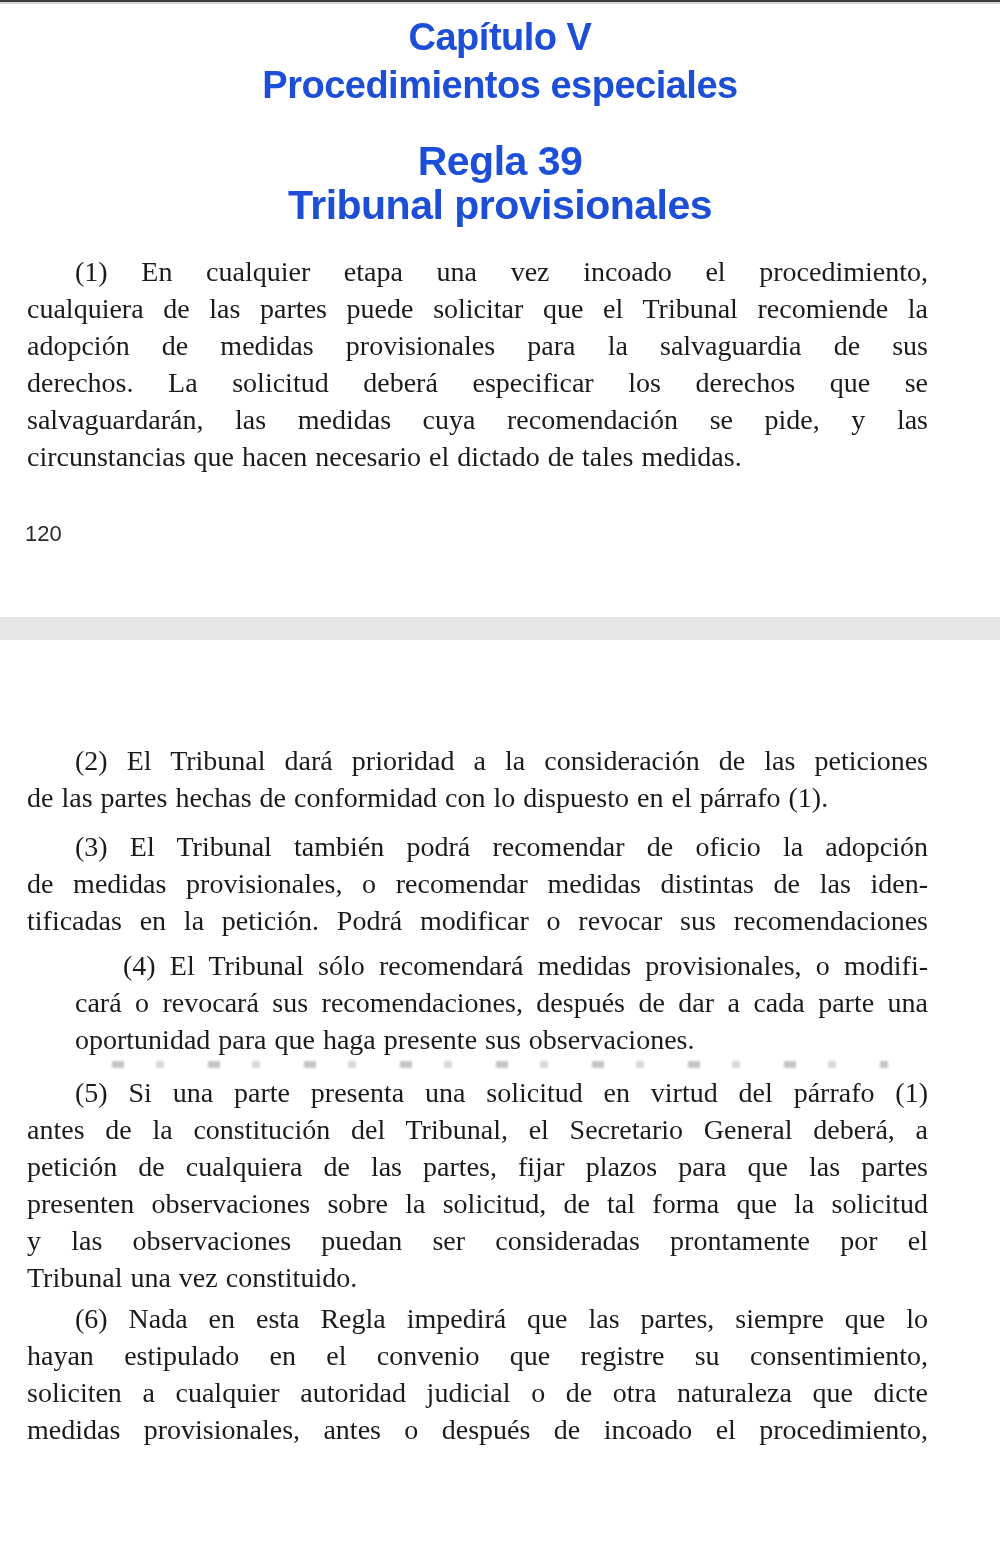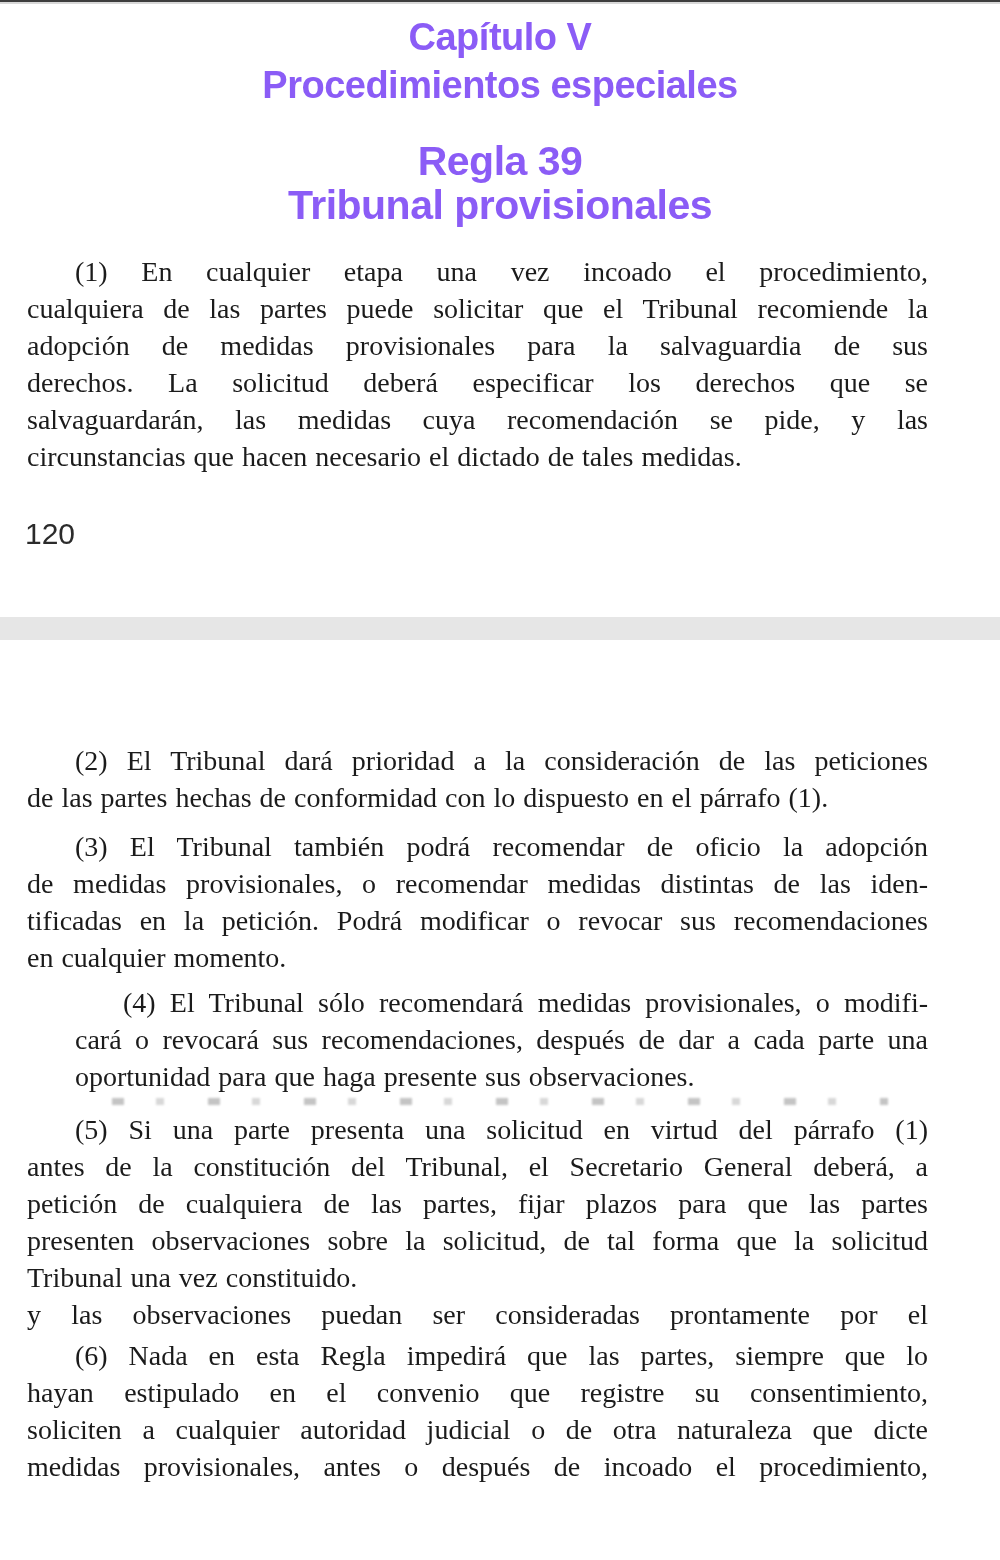--- a/index.html
+++ b/index.html
@@ -20,21 +20,21 @@
     height: 4px;
     background: linear-gradient(to bottom, #3d3d3d 0 55%, #d8d8d8 55% 100%);
   }
 
   .headings {
     padding-top: 13px;
     text-align: center;
     font-family: "Liberation Sans", "DejaVu Sans", sans-serif;
     font-weight: bold;
     letter-spacing: -0.5px;
-    color: #8b5cf6;
+    color: #1d4ed8;
   }
   .chapter-heading { font-size: 38px; line-height: 48px; }
   .rule-heading    { font-size: 41px; line-height: 44px; margin-top: 30px; }
 
   .textcol { padding-left: 27px; padding-right: 72px; }
 
   .para { margin-top: 12px; }
   .para-first { margin-top: 26px; }
 
   .ln {
@@ -43,21 +43,21 @@
     text-align: justify;
     text-align-last: justify;
     word-spacing: 1px;
   }
   .ln-first { text-indent: 48px; }
   .ln-last  { text-align-last: left; }
 
   .page-number {
     margin: 42px 0 0 25px;
     font-family: "Liberation Sans", "DejaVu Sans", sans-serif;
-    font-size: 30px;
+    font-size: 22px;
     line-height: 34px;
     color: #2b2b2b;
   }
 
   .page-divider {
     margin-top: 66px;
     width: 100%;
     height: 23px;
     background: #e6e6e6;
   }
@@ -121,38 +121,37 @@
 
   <div class="para">
     <div class="ln ln-first">(2) El Tribunal dará prioridad a la consideración de las peticiones</div>
     <div class="ln ln-last">de las partes hechas de conformidad con lo dispuesto en el párrafo (1).</div>
   </div>
 
   <div class="para">
     <div class="ln ln-first">(3) El Tribunal también podrá recomendar de oficio la adopción</div>
     <div class="ln">de medidas provisionales, o recomendar medidas distintas de las iden-</div>
     <div class="ln">tificadas en la petición. Podrá modificar o revocar sus recomendaciones</div>
-    <div class="ln ln-last">en cualquier momento.</div>
   </div>
 
   <div class="para p4">
     <div class="ln ln-first">(4) El Tribunal sólo recomendará medidas provisionales, o modifi-</div>
     <div class="ln">cará o revocará sus recomendaciones, después de dar a cada parte una</div>
     <div class="ln ln-last">oportunidad para que haga presente sus observaciones.</div>
   </div>
 
   <div class="scan-artifact"></div>
 
   <div class="para p5">
     <div class="ln ln-first">(5) Si una parte presenta una solicitud en virtud del párrafo (1)</div>
     <div class="ln">antes de la constitución del Tribunal, el Secretario General deberá, a</div>
     <div class="ln">petición de cualquiera de las partes, fijar plazos para que las partes</div>
     <div class="ln">presenten observaciones sobre la solicitud, de tal forma que la solicitud</div>
+    <div class="ln">y las observaciones puedan ser consideradas prontamente por el</div>
     <div class="ln ln-last">Tribunal una vez constituido.</div>
-    <div class="ln">y las observaciones puedan ser consideradas prontamente por el</div>
   </div>
 
   <div class="para p6">
     <div class="ln ln-first">(6) Nada en esta Regla impedirá que las partes, siempre que lo</div>
     <div class="ln">hayan estipulado en el convenio que registre su consentimiento,</div>
     <div class="ln">soliciten a cualquier autoridad judicial o de otra naturaleza que dicte</div>
     <div class="ln">medidas provisionales, antes o después de incoado el procedimiento,</div>
   </div>
 
 </div>

